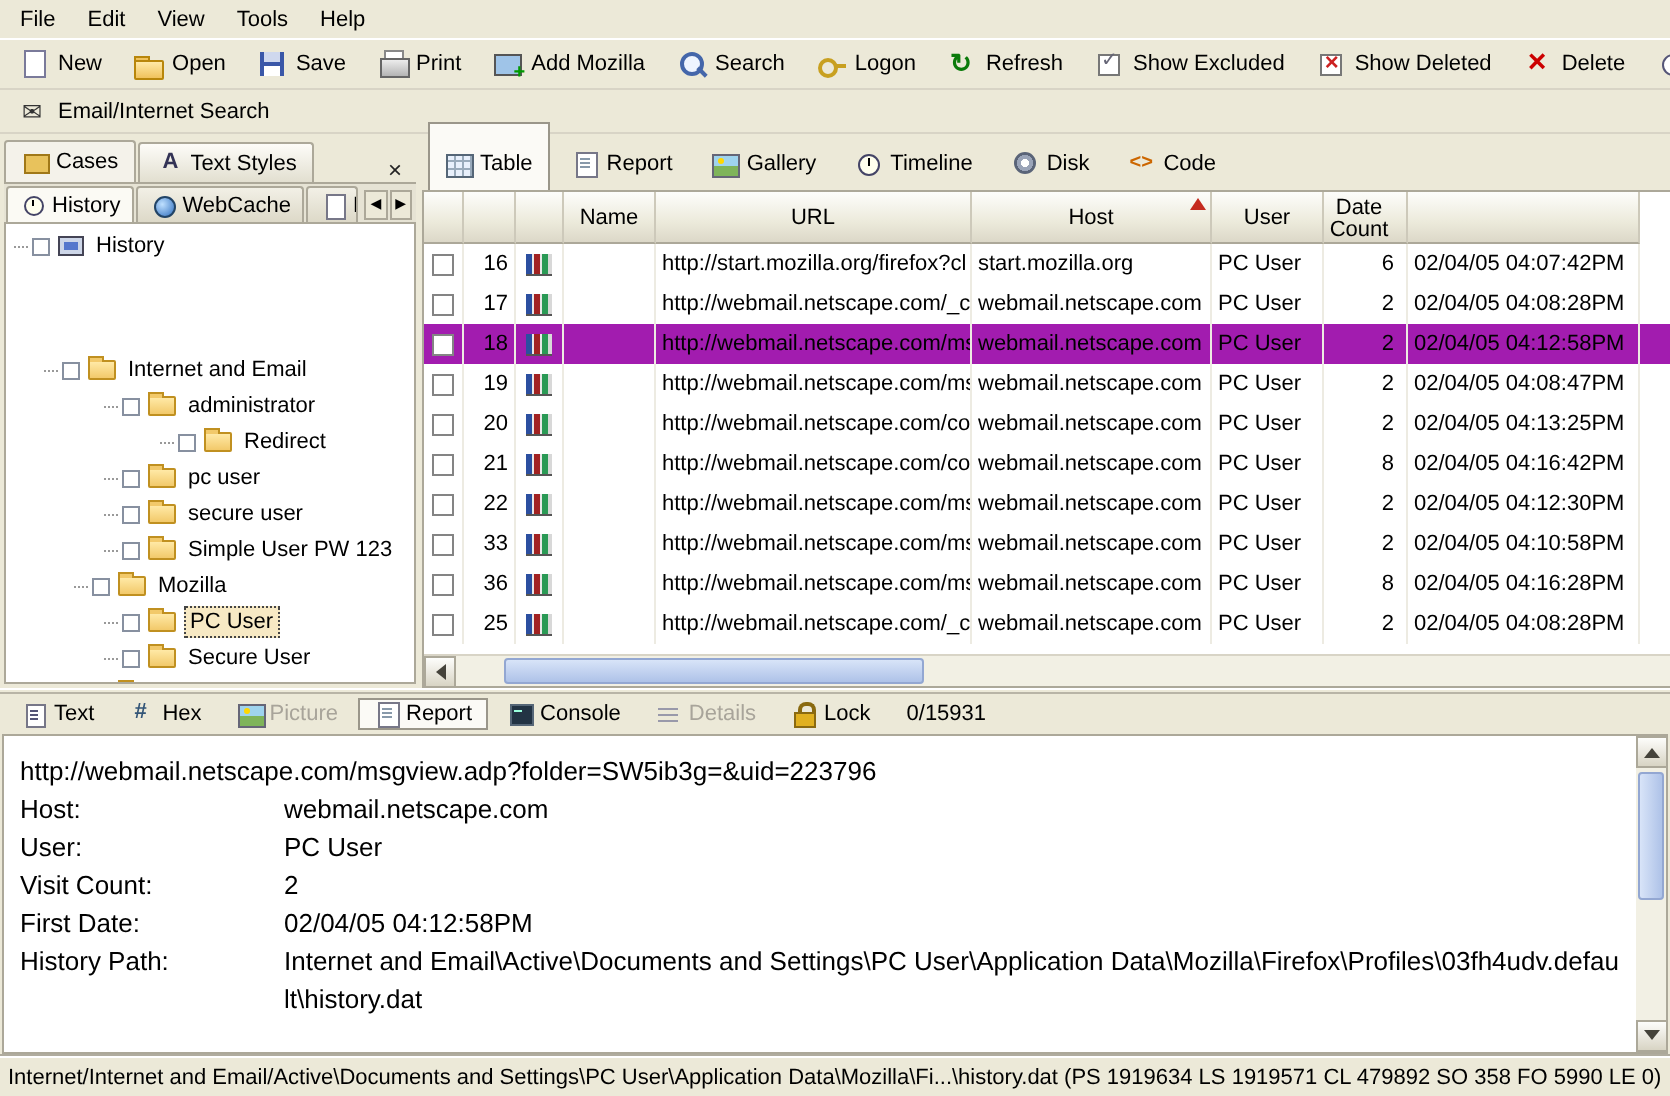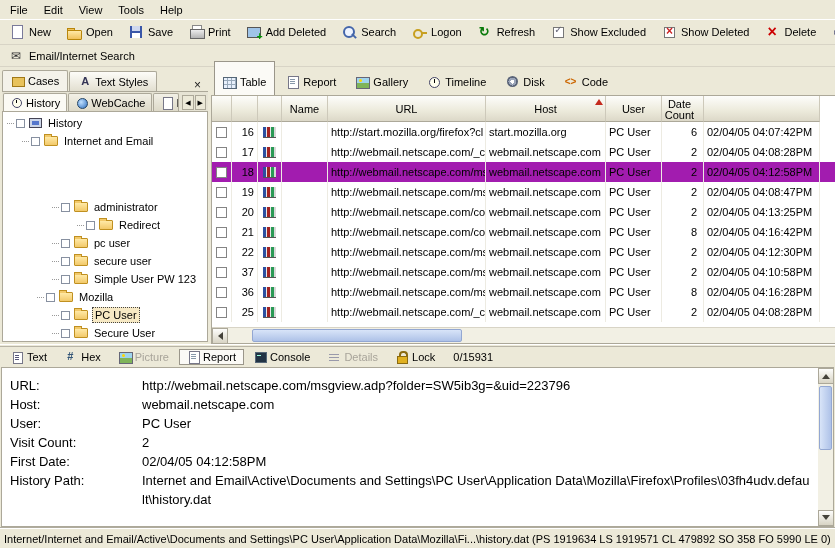--- a/index.html
+++ b/index.html
@@ -190,21 +190,21 @@
     <div class="tbtn">
         <span class="tbico ico-save"></span>
         <span>Save</span>
       </div>
     <div class="tbtn">
         <span class="tbico ico-print"></span>
         <span>Print</span>
       </div>
     <div class="tbtn">
         <span class="tbico ico-add-device"></span>
-        <span>Add Deleted</span>
+        <span>Add Mozilla</span>
       </div>
     <div class="tbtn">
         <span class="tbico ico-search"></span>
         <span>Search</span>
       </div>
     <div class="tbtn">
         <span class="tbico ico-logon"></span>
         <span>Logon</span>
       </div>
     <div class="tbtn">
@@ -267,33 +267,33 @@
           <span class="sarw">▶</span>
         </div>
       </div>
       <div class="tree">
           <div class="titem" style="padding-left: 4px;">
             <span class="tdash"></span>
             <span class="tchk"></span>
             <span class="tcomp"></span>
             <span class="tlabel">History</span>
           </div>
-          <div class="titem" style="padding-left: 19px;">
+          <div class="titem" style="padding-left: 19px; margin-top: 44px;">
             <span class="tdash"></span>
             <span class="tchk"></span>
             <span class="tfold"></span>
             <span class="tlabel">Internet and Email</span>
           </div>
-          <div class="titem" style="padding-left: 49px; margin-top: 48px;">
+          <div class="titem" style="padding-left: 49px;">
             <span class="tdash"></span>
             <span class="tchk"></span>
             <span class="tfold"></span>
             <span class="tlabel">administrator</span>
           </div>
-          <div class="titem" style="padding-left: 74px;">
+          <div class="titem" style="padding-left: 49px; margin-left: 28px;">
             <span class="tdash"></span>
             <span class="tchk"></span>
             <span class="tfold"></span>
             <span class="tlabel">Redirect</span>
           </div>
           <div class="titem" style="padding-left: 49px;">
             <span class="tdash"></span>
             <span class="tchk"></span>
             <span class="tfold"></span>
             <span class="tlabel">pc user</span>
@@ -492,21 +492,21 @@
                 <div class="c curl">http://webmail.netscape.com/msg</div>
                 <div class="c chost">webmail.netscape.com</div>
                 <div class="c cuser">PC User</div>
                 <div class="c cvisit">2</div>
                 <div class="c cdate">02/04/05 04:12:30PM</div>
               </div>
               <div class="grow">
                 <div class="c cchk">
                   <span class="gchk"></span>
                 </div>
-                <div class="c cnum">37</div>
+                <div class="c cnum">33</div>
                 <div class="c cico">
                   <span class="books"></span>
                 </div>
                 <div class="c cname"></div>
                 <div class="c curl">http://webmail.netscape.com/msg</div>
                 <div class="c chost">webmail.netscape.com</div>
                 <div class="c cuser">PC User</div>
                 <div class="c cvisit">2</div>
                 <div class="c cdate">02/04/05 04:10:58PM</div>
               </div>
@@ -601,21 +601,20 @@
           <span class="bico ico-lock"></span>
           <span>Lock</span>
         </div>
       <div class="btab">
           <span>0/15931</span>
         </div>
     </div>
     <div class="details-wrap">
       <div class="details">
         <div class="drow">
-            <div class="dlabel">URL:</div>
             <div class="dvalue">http://webmail.netscape.com/msgview.adp?folder=SW5ib3g=&amp;uid=223796</div>
           </div>
         <div class="drow">
             <div class="dlabel">Host:</div>
             <div class="dvalue">webmail.netscape.com</div>
           </div>
         <div class="drow">
             <div class="dlabel">User:</div>
             <div class="dvalue">PC User</div>
           </div>

